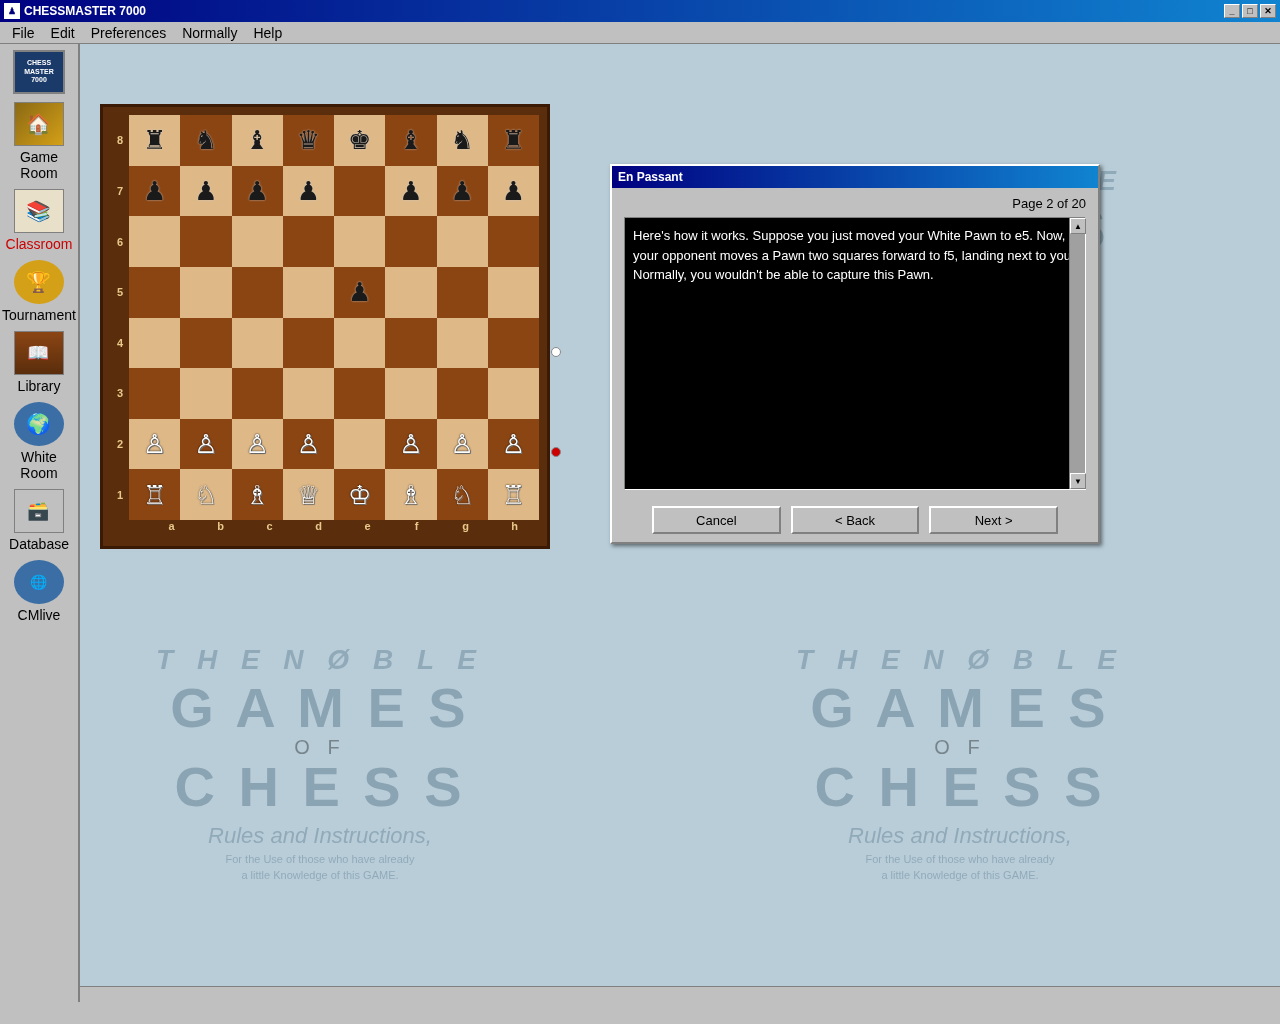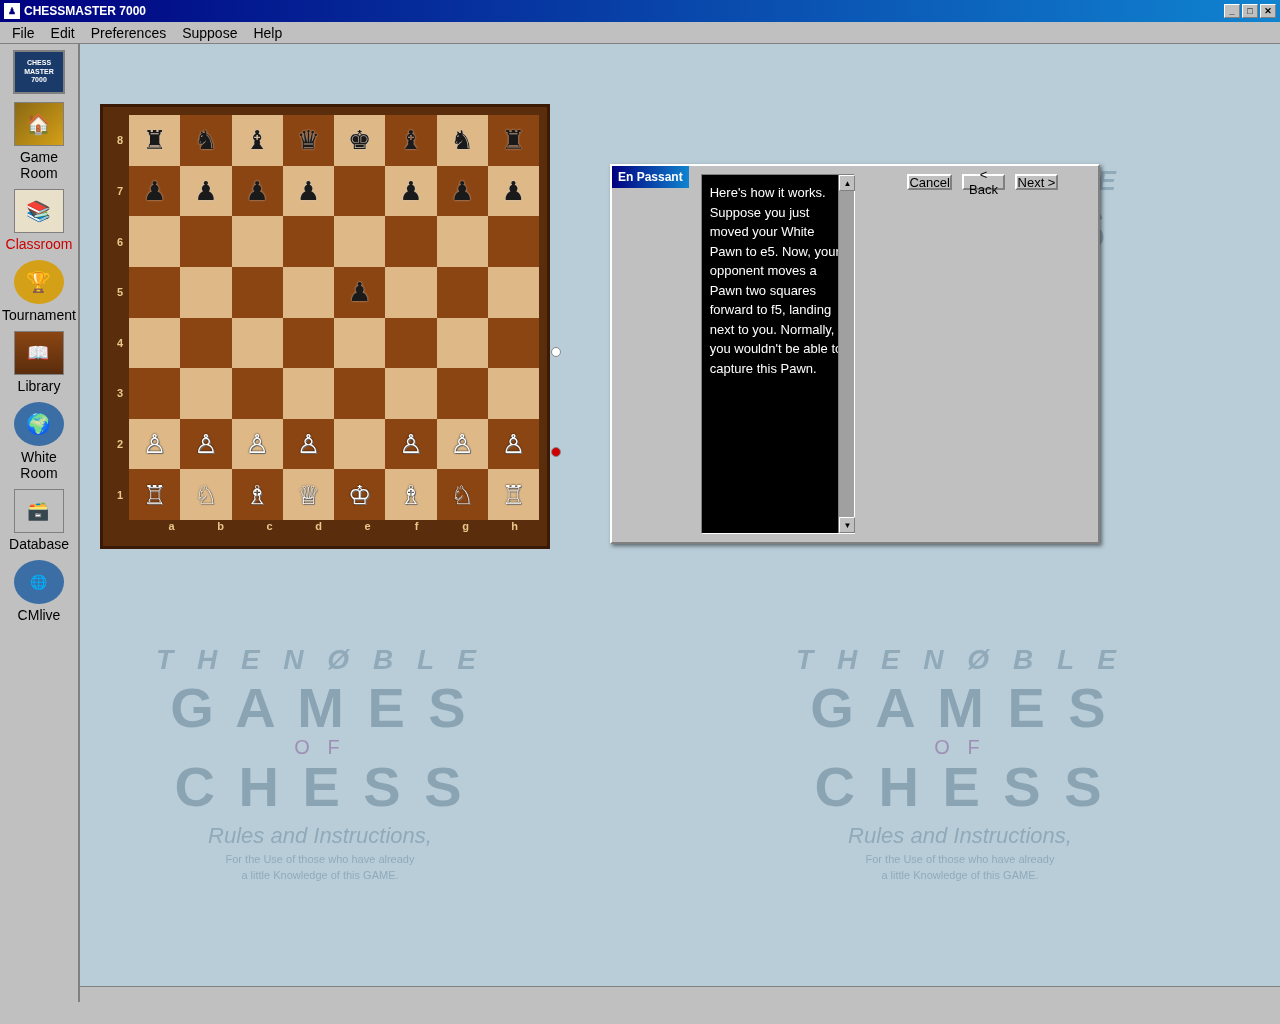--- a/index.html
+++ b/index.html
@@ -117,21 +117,21 @@
       color: #4a6a80;
       margin-bottom: 4px;
     }
     .bg-games {
       font-size: 56px;
       font-weight: bold;
       letter-spacing: 4px;
       color: #3a5a70;
       line-height: 1;
     }
-    .bg-of { font-size: 20px; letter-spacing: 6px; color: #701a75; }
+    .bg-of { font-size: 20px; letter-spacing: 6px; color: #000000; }
     .bg-chess {
       font-size: 56px;
       font-weight: bold;
       letter-spacing: 4px;
       color: #3a5a70;
       line-height: 1;
     }
     .bg-rules {
       font-size: 16px;
       font-style: italic;
@@ -239,21 +239,21 @@
       left: 610px;
       top: 120px;
       width: 490px;
       height: 380px;
       background: #c0c0c0;
       border: 2px solid;
       border-color: #fff #808080 #808080 #fff;
       box-shadow: 2px 2px 4px rgba(0,0,0,0.5);
       z-index: 20;
       display: flex;
-      flex-direction: row;
+      flex-direction: column;
     }
     #dialog-title-bar {
       height: 22px;
       background: linear-gradient(to right, #000080, #1084d0);
       display: flex;
       align-items: center;
       padding: 0 6px;
       color: white;
       font-size: 12px;
       font-weight: bold;
@@ -317,21 +317,21 @@
     }
 
     #dialog-buttons {
       display: flex;
       justify-content: space-between;
       padding: 8px 40px;
       gap: 10px;
     }
     .dialog-btn {
       flex: 1;
-      height: 16px;
+      height: 28px;
       background: #c0c0c0;
       border: 2px solid;
       border-color: #fff #808080 #808080 #fff;
       font-size: 13px;
       cursor: pointer;
       display: flex;
       align-items: center;
       justify-content: center;
       color: #000;
     }
@@ -464,21 +464,21 @@
     <div class="title-btn">_</div>
     <div class="title-btn">□</div>
     <div class="title-btn">✕</div>
   </div>
 </div>
 
 <div id="menu-bar">
   <span class="menu-item">File</span>
   <span class="menu-item">Edit</span>
   <span class="menu-item">Preferences</span>
-  <span class="menu-item">Suppose</span>
+  <span class="menu-item">Normally</span>
   <span class="menu-item">Help</span>
 </div>
 
 <div id="main-content">
 
   <div id="bg-watermark">
     <div class="bg-tile">
       <div class="bg-tile-content">
         <div class="bg-noble">T H E   N Ø B L E</div>
         <div class="bg-games">G A M E S</div>
@@ -745,20 +745,21 @@
     </div>
   <div style="position: absolute; right: -14px; top: 240px; width: 10px; height: 10px; border-radius: 50%; background: rgb(255, 255, 255); border: 1px solid rgb(136, 136, 136);"></div>
       <div style="position: absolute; right: -14px; top: 340px; width: 10px; height: 10px; border-radius: 50%; background: rgb(204, 0, 0); border: 1px solid rgb(136, 136, 136);"></div>
     </div>
 
   <div id="dialog">
     <div id="dialog-title-bar">
       <span>En Passant</span>
     </div>
     <div id="dialog-body">
+      <div id="dialog-page-info">Page 2  of 20</div>
       <div id="dialog-text-area">
         <div id="dialog-text">Here's how it works. Suppose you just moved your White Pawn to e5. Now, your opponent moves a Pawn two squares forward to f5, landing next to you. Normally, you wouldn't be able to capture this Pawn.</div>
         <div id="dialog-scrollbar">
           <div class="scroll-btn">▲</div>
           <div class="scroll-track"></div>
           <div class="scroll-btn">▼</div>
         </div>
       </div>
     </div>
     <div id="dialog-buttons">

